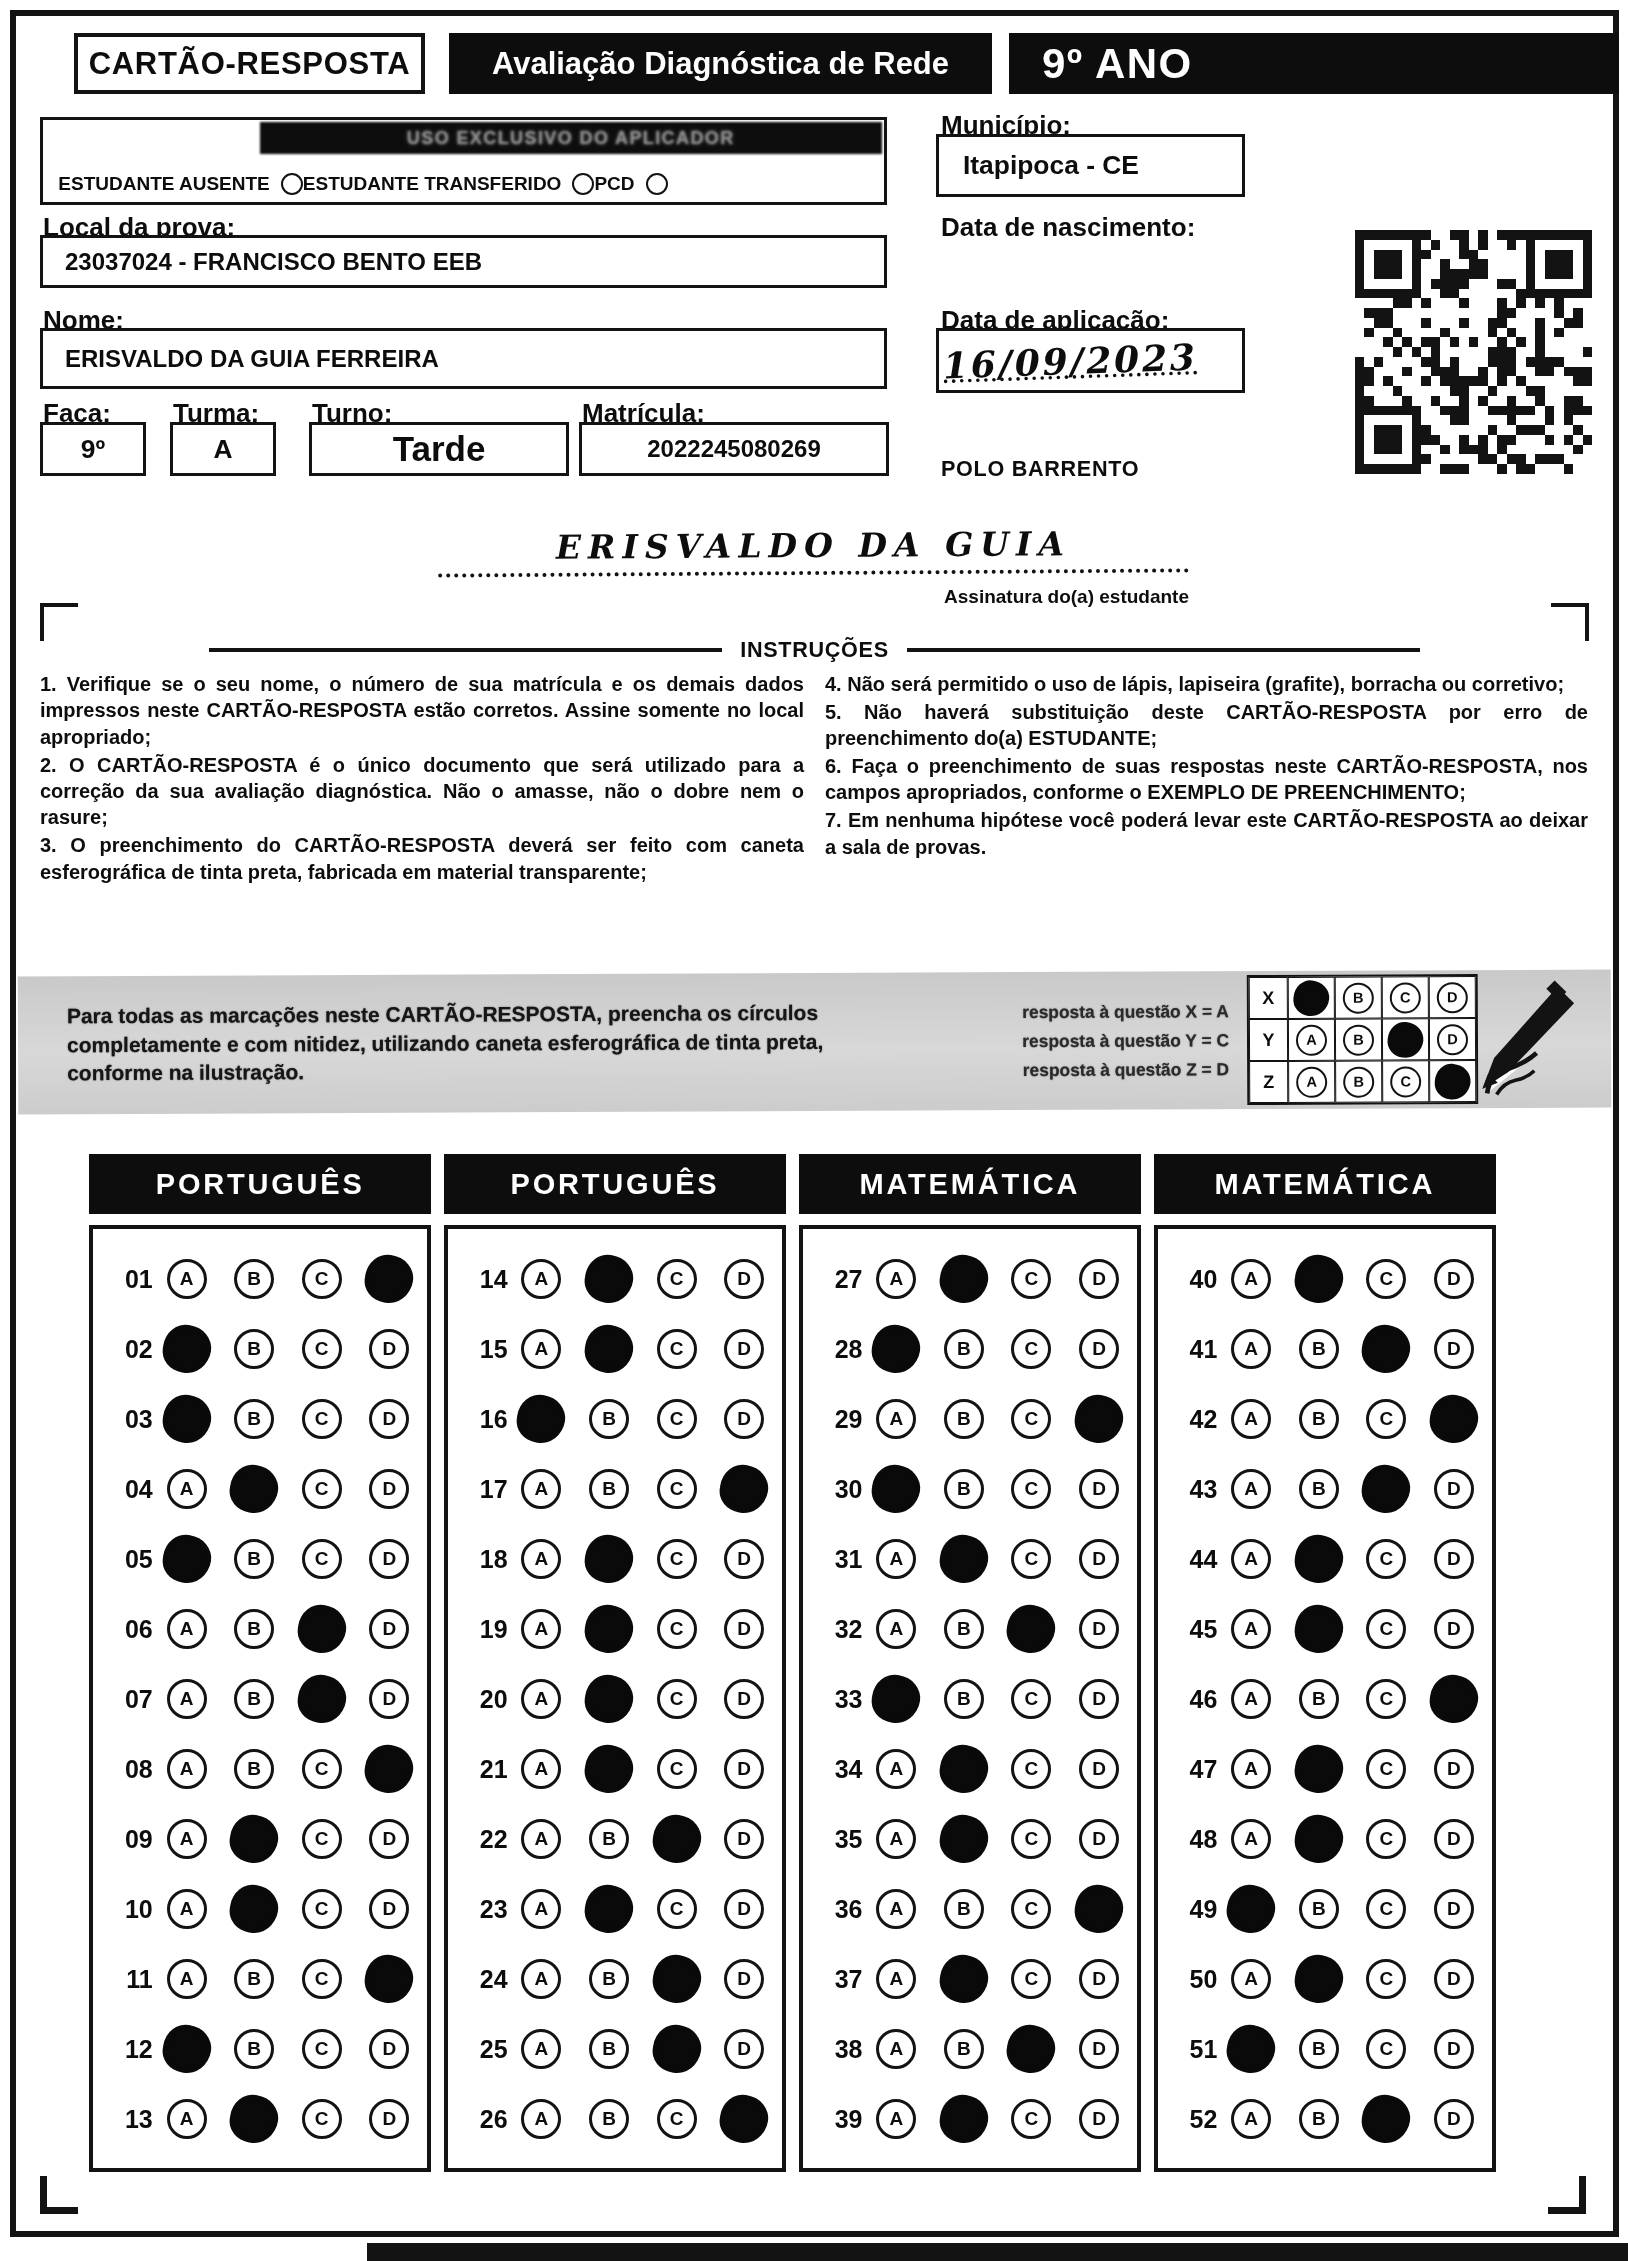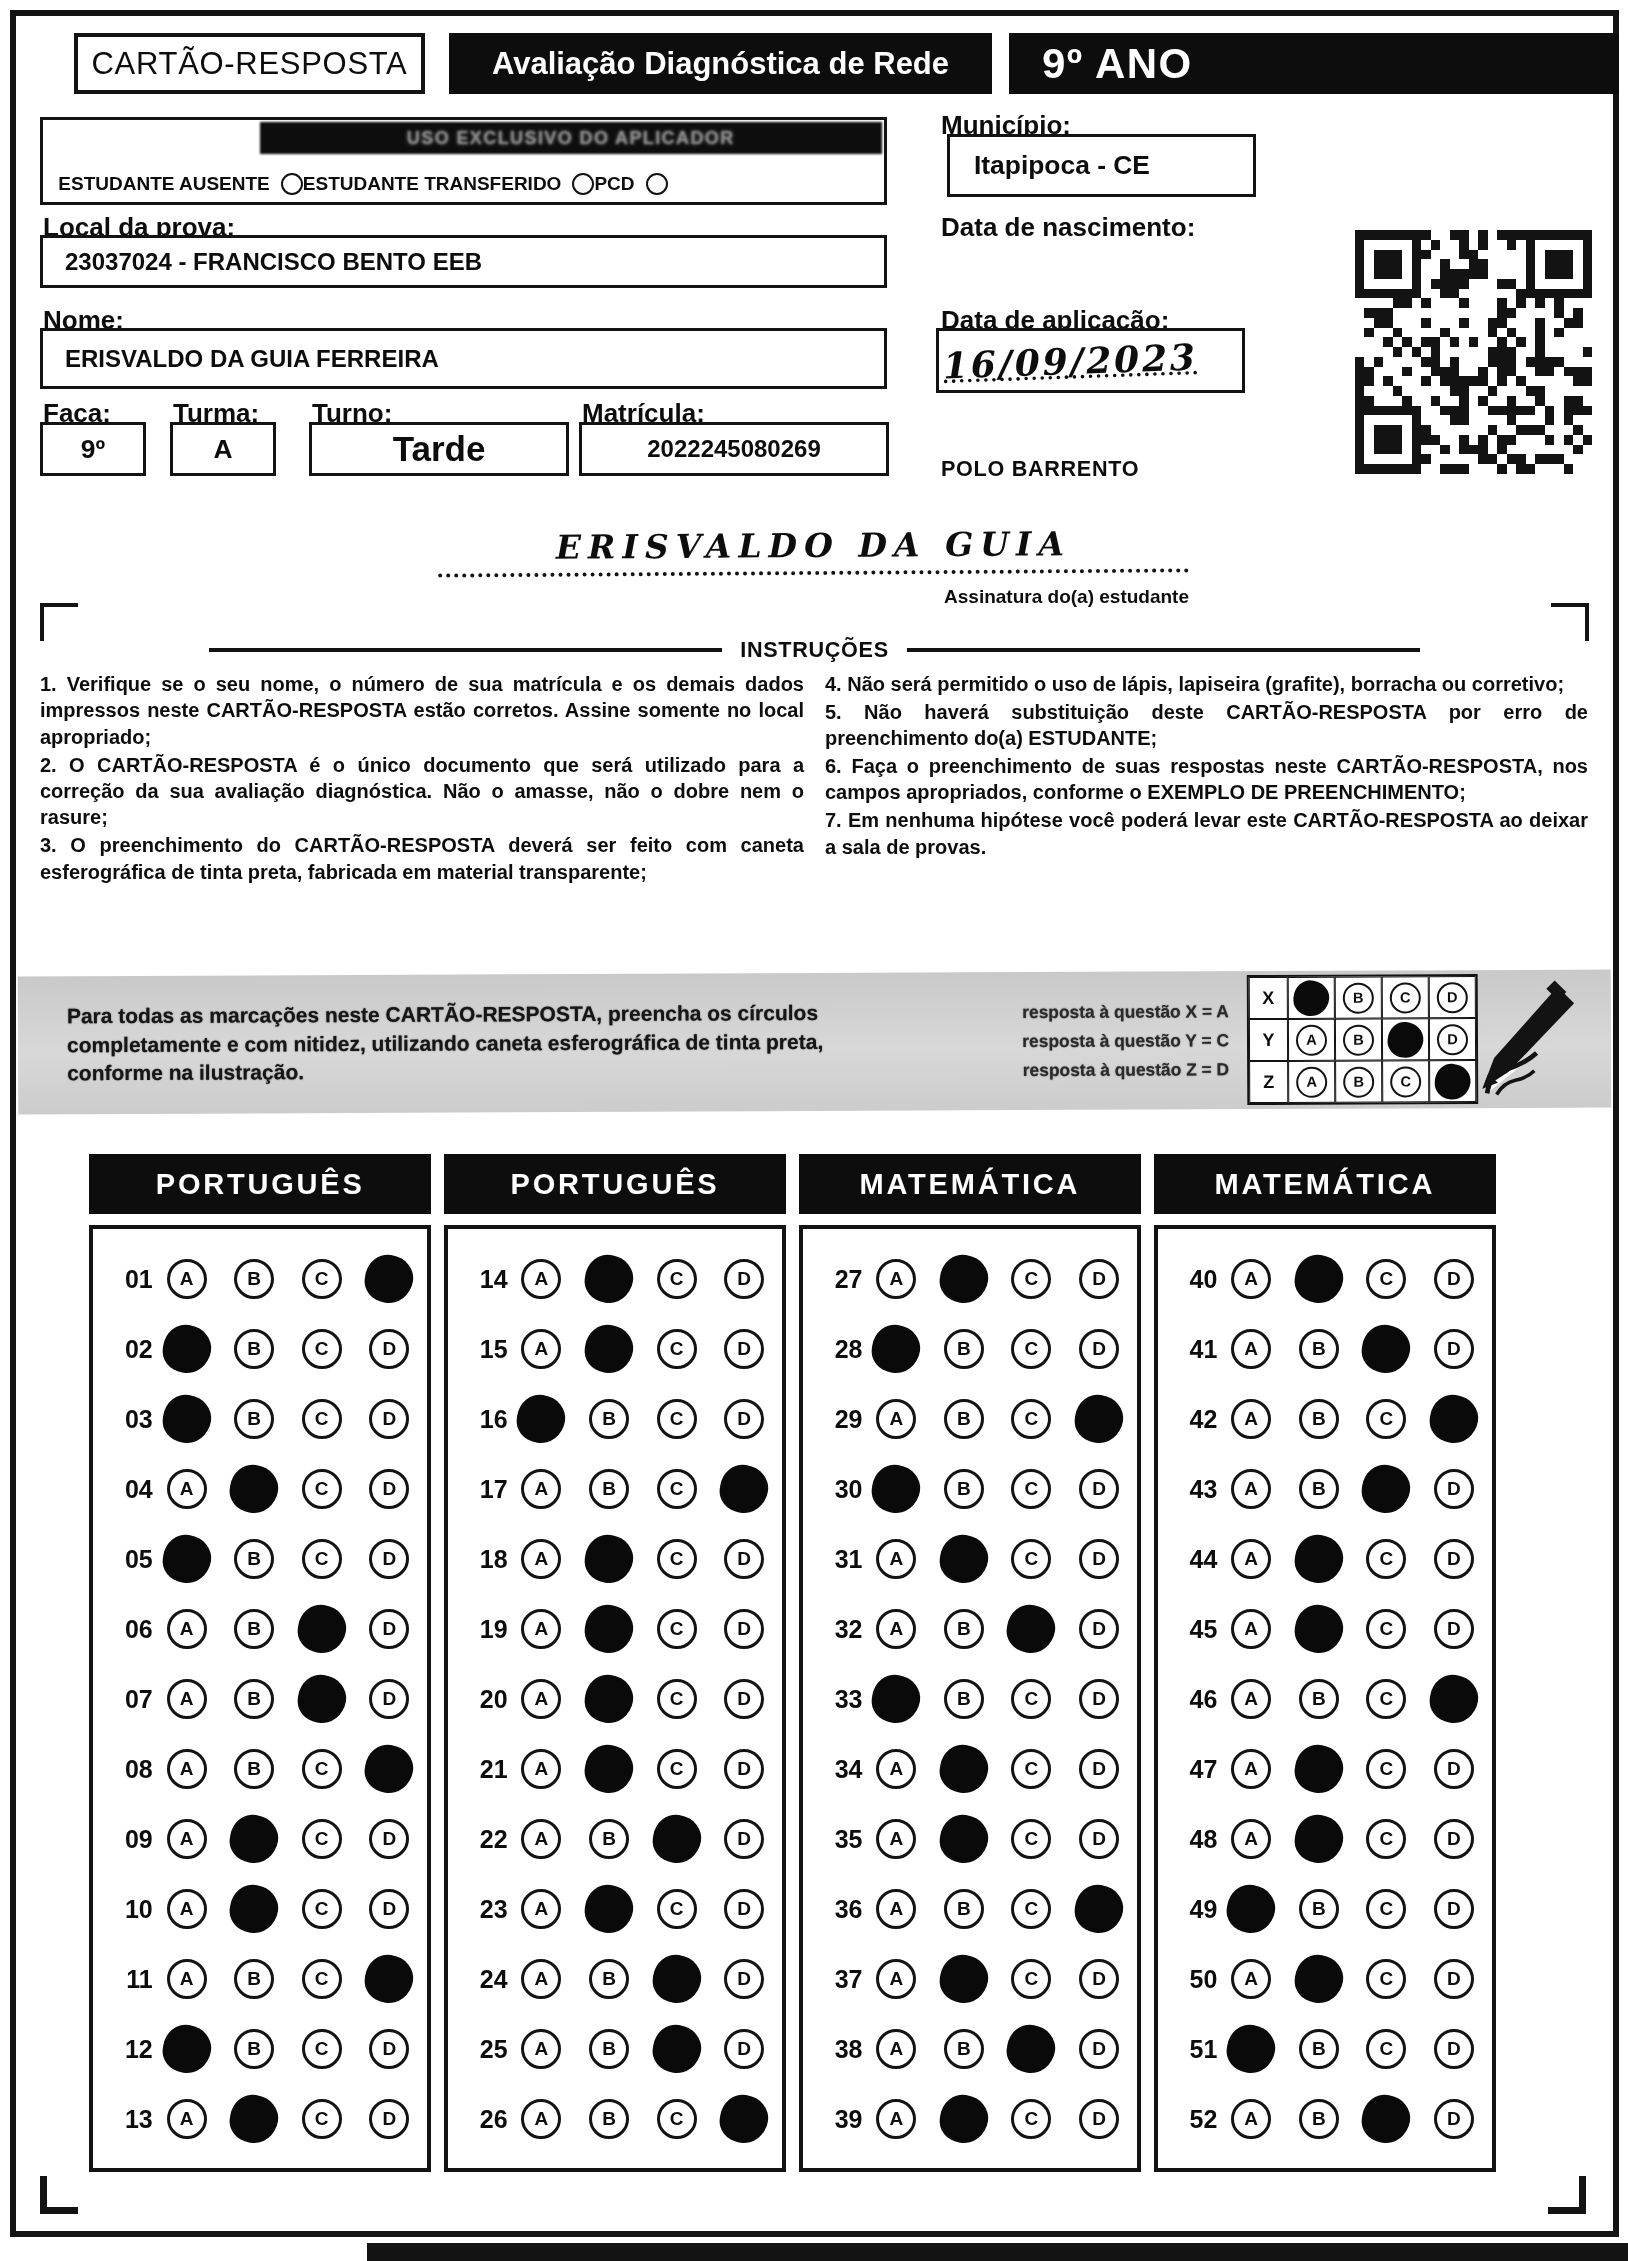--- a/index.html
+++ b/index.html
@@ -2,21 +2,21 @@
 <html style="font-size:11px"><head>
 <meta charset="utf-8">
 <style>
   * { margin:0; padding:0; box-sizing:border-box; }
   body { background:#9a9a9a; font-family:"Liberation Sans", sans-serif; }
   .sheet { position:relative; width:1629px; height:2261px; background:#ffffff; color:#0d0d0d; margin:0 auto; overflow:hidden; }
   .border-frame { position:absolute; left:9.7px; right:9.7px; top:9.7px; bottom:24px; border:6.3px solid #131313; pointer-events:none; }
 
   
   .hdr-box { position:absolute; top:33px; height:61px; display:flex; align-items:center; }
-  .title-box { left:74px; width:351px; border:4.2px solid #131313; background:#fff; justify-content:center; font-size:31px; font-weight:normal; letter-spacing:0.7px; }
+  .title-box { left:74px; width:351px; border:4.2px solid #131313; background:#fff; justify-content:center; font-size:31px; font-weight:bold; letter-spacing:0.7px; }
   .subtitle-box { left:449px; width:543px; background:#0d0d0d; color:#fff; justify-content:center; font-size:31px; font-weight:bold; }
   .grade-box { left:1009px; right:9.7px; background:#0d0d0d; color:#fff; font-size:42px; font-weight:bold; padding-left:33px; letter-spacing:1.4px; }
 
   
   .f-label { position:absolute; font-size:26px; font-weight:bold; }
   .f-box { position:absolute; border:3.5px solid #131313; background:#fff; display:flex; align-items:center; font-weight:bold; font-size:24px; }
   .applicator-box { position:absolute; left:40px; top:117px; width:847px; height:88px; border:3.5px solid #131313; }
   .applicator-bar { position:absolute; top:2.1px; right:2.1px; width:74%; height:32px; background:#0d0d0d; color:#8d8d8d; display:flex; align-items:center; justify-content:center; font-size:18px; font-weight:bold; letter-spacing:1.4px; text-shadow:0 0 3.5px #777; filter:blur(0.8px); }
   .applicator-options { position:absolute; left:0; right:0; bottom:7px; display:flex; align-items:center; padding:0 16.7px 0 15.3px; font-size:19px; font-weight:bold; }
   .opt { display:flex; align-items:center; gap:11px; }
@@ -113,21 +113,21 @@
   <div class="f-label" style="left:173px; top:398px;">Turma:</div>
   <div class="f-box" style="left:170px; top:422px; width:106px; height:54px; justify-content:center; font-size:26.4px;">A</div>
 
   <div class="f-label" style="left:312px; top:398px;">Turno:</div>
   <div class="f-box" style="left:309px; top:422px; width:260px; height:54px; justify-content:center; font-size:35px;">Tarde</div>
 
   <div class="f-label" style="left:582px; top:398px;">Matrícula:</div>
   <div class="f-box" style="left:579px; top:422px; width:310px; height:54px; justify-content:center;">2022245080269</div>
 
   <div class="f-label" style="left:941px; top:110px;">Município:</div>
-  <div class="f-box" style="left:936px; top:134px; width:309px; height:63px; padding-left:24px; font-size:26.4px;margin-left:11px;">Itapipoca - CE</div>
+  <div class="f-box" style="left:936px; top:134px; width:309px; height:63px; padding-left:24px; font-size:26.4px;">Itapipoca - CE</div>
 
   <div class="f-label" style="left:941px; top:212px;">Data de nascimento:</div>
 
   <div class="f-label" style="left:941px; top:305px;">Data de aplicação:</div>
   <div class="f-box" style="left:936px; top:328px; width:309px; height:65px; padding-left:4.2px; overflow:visible;">
     <span class="hand date-hand">16/09/2023</span>
   </div>
 
   <div class="polo">POLO BARRENTO</div>
 

